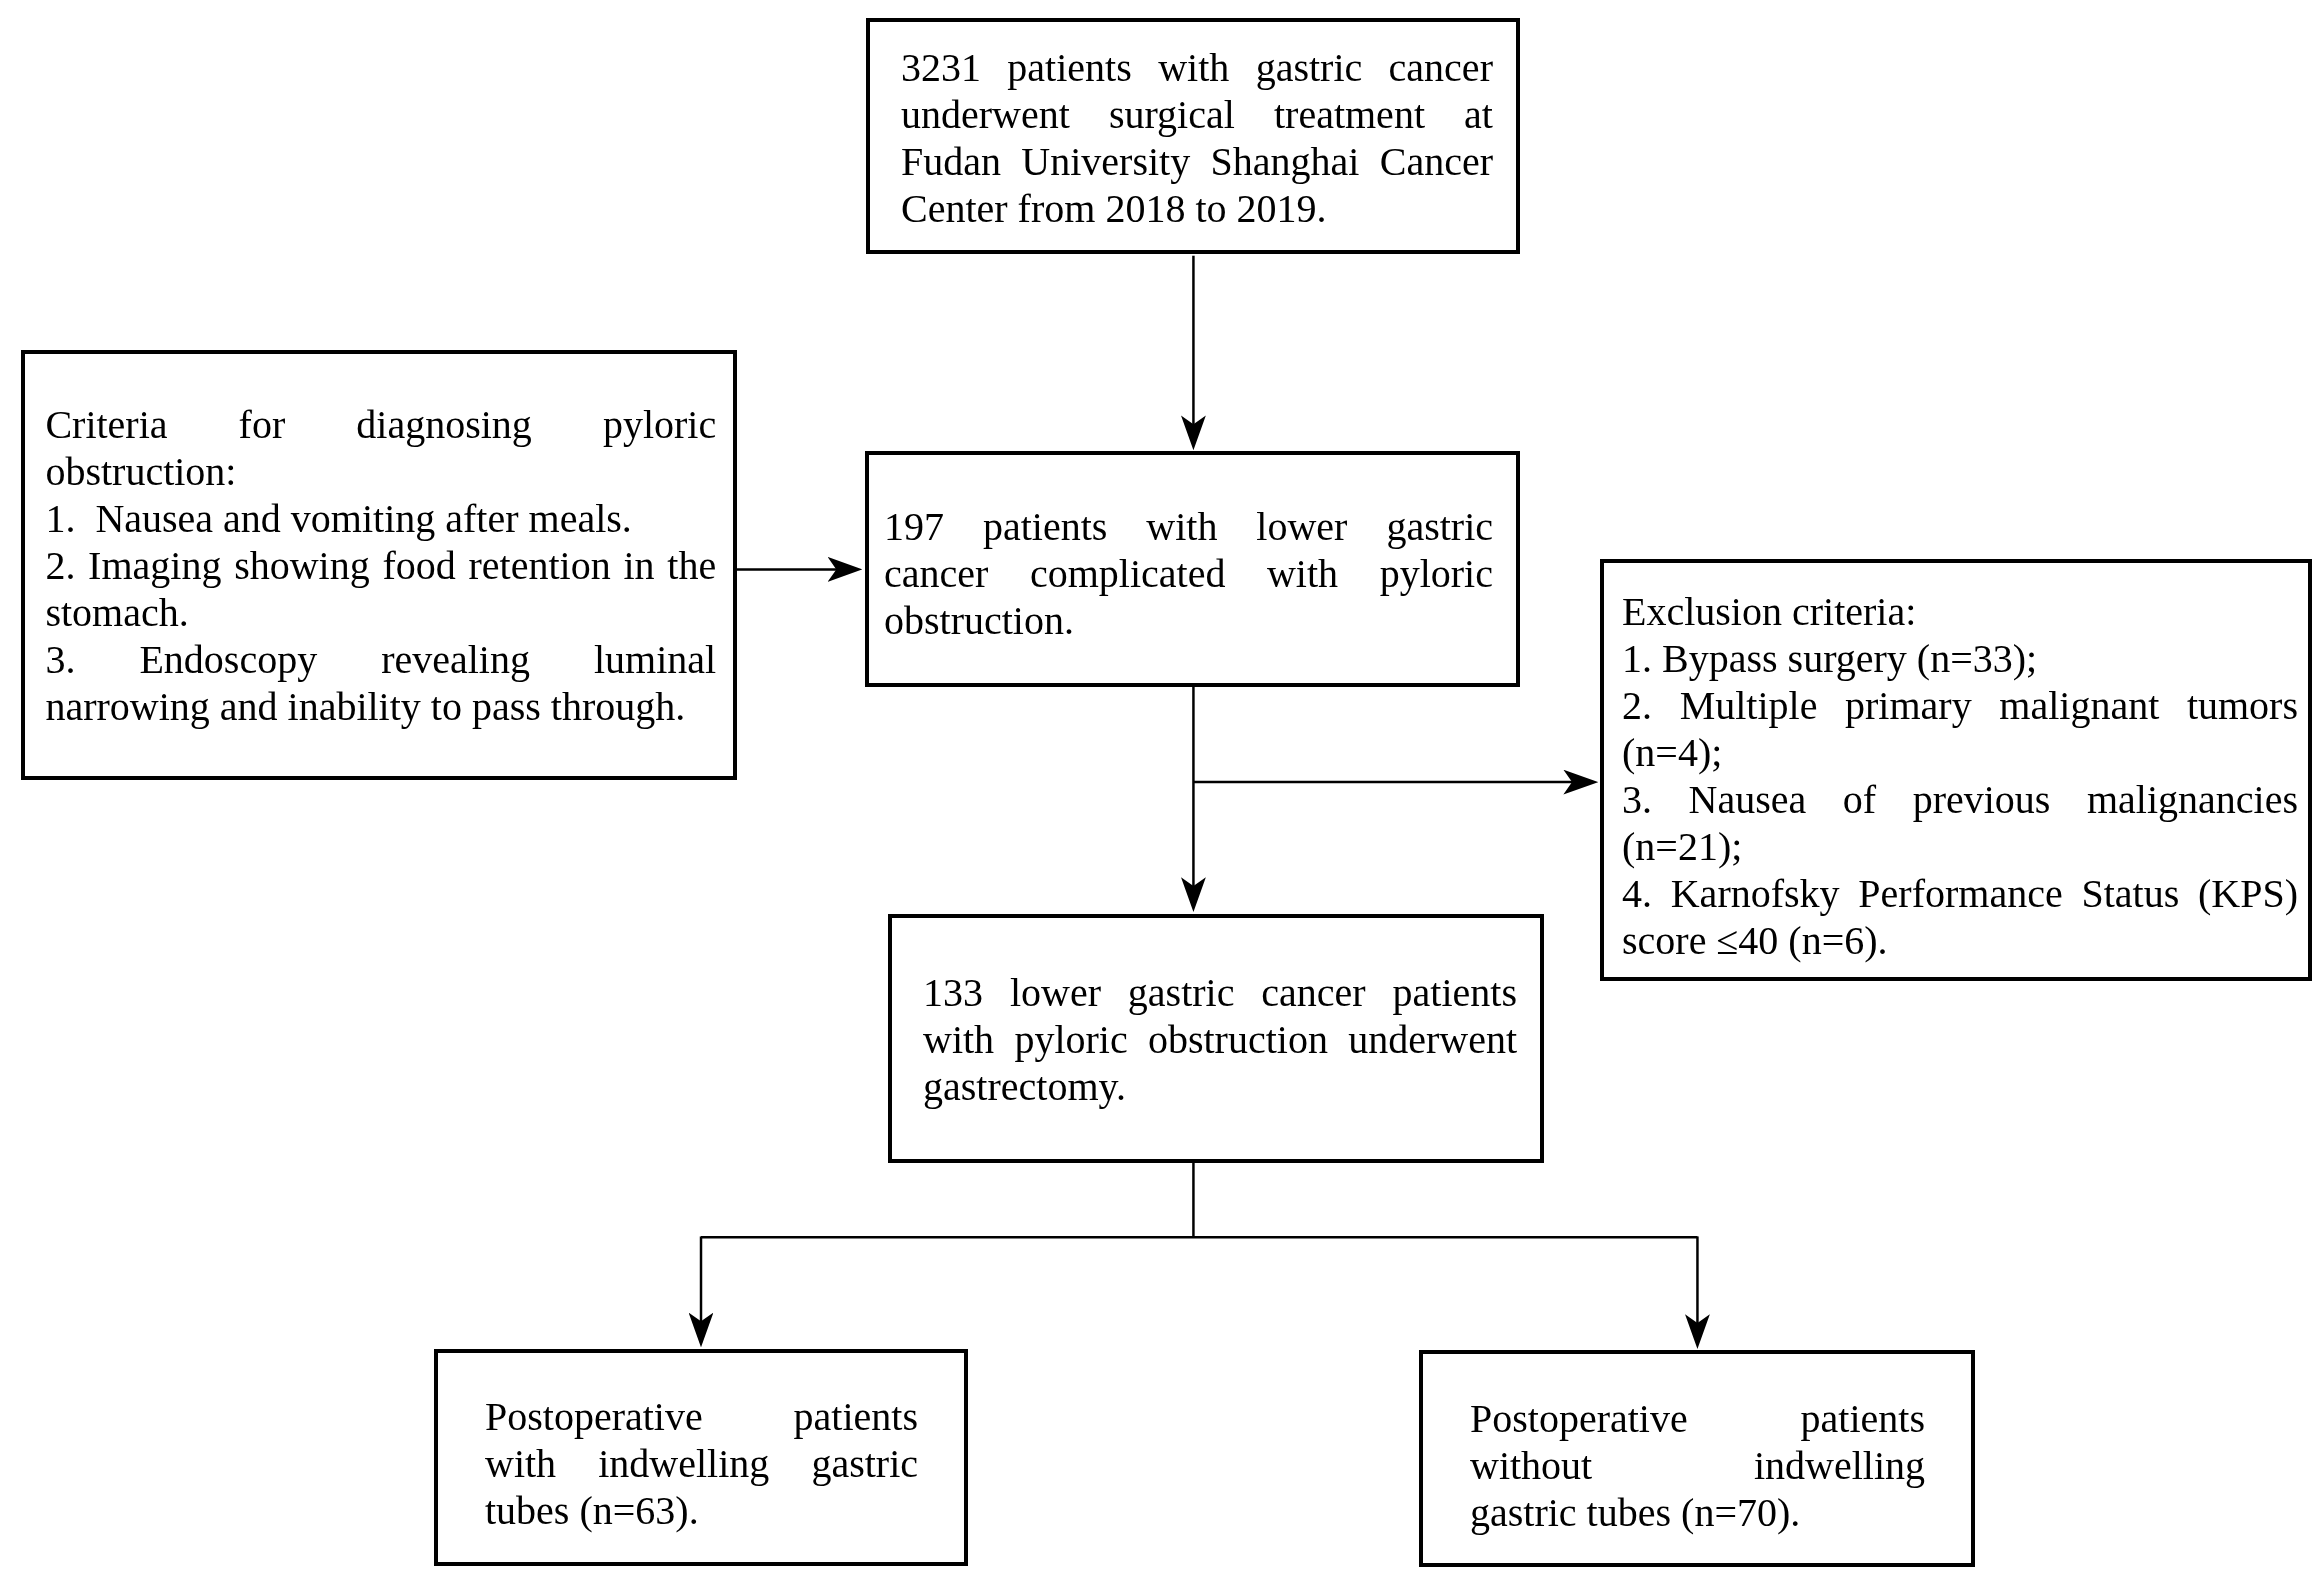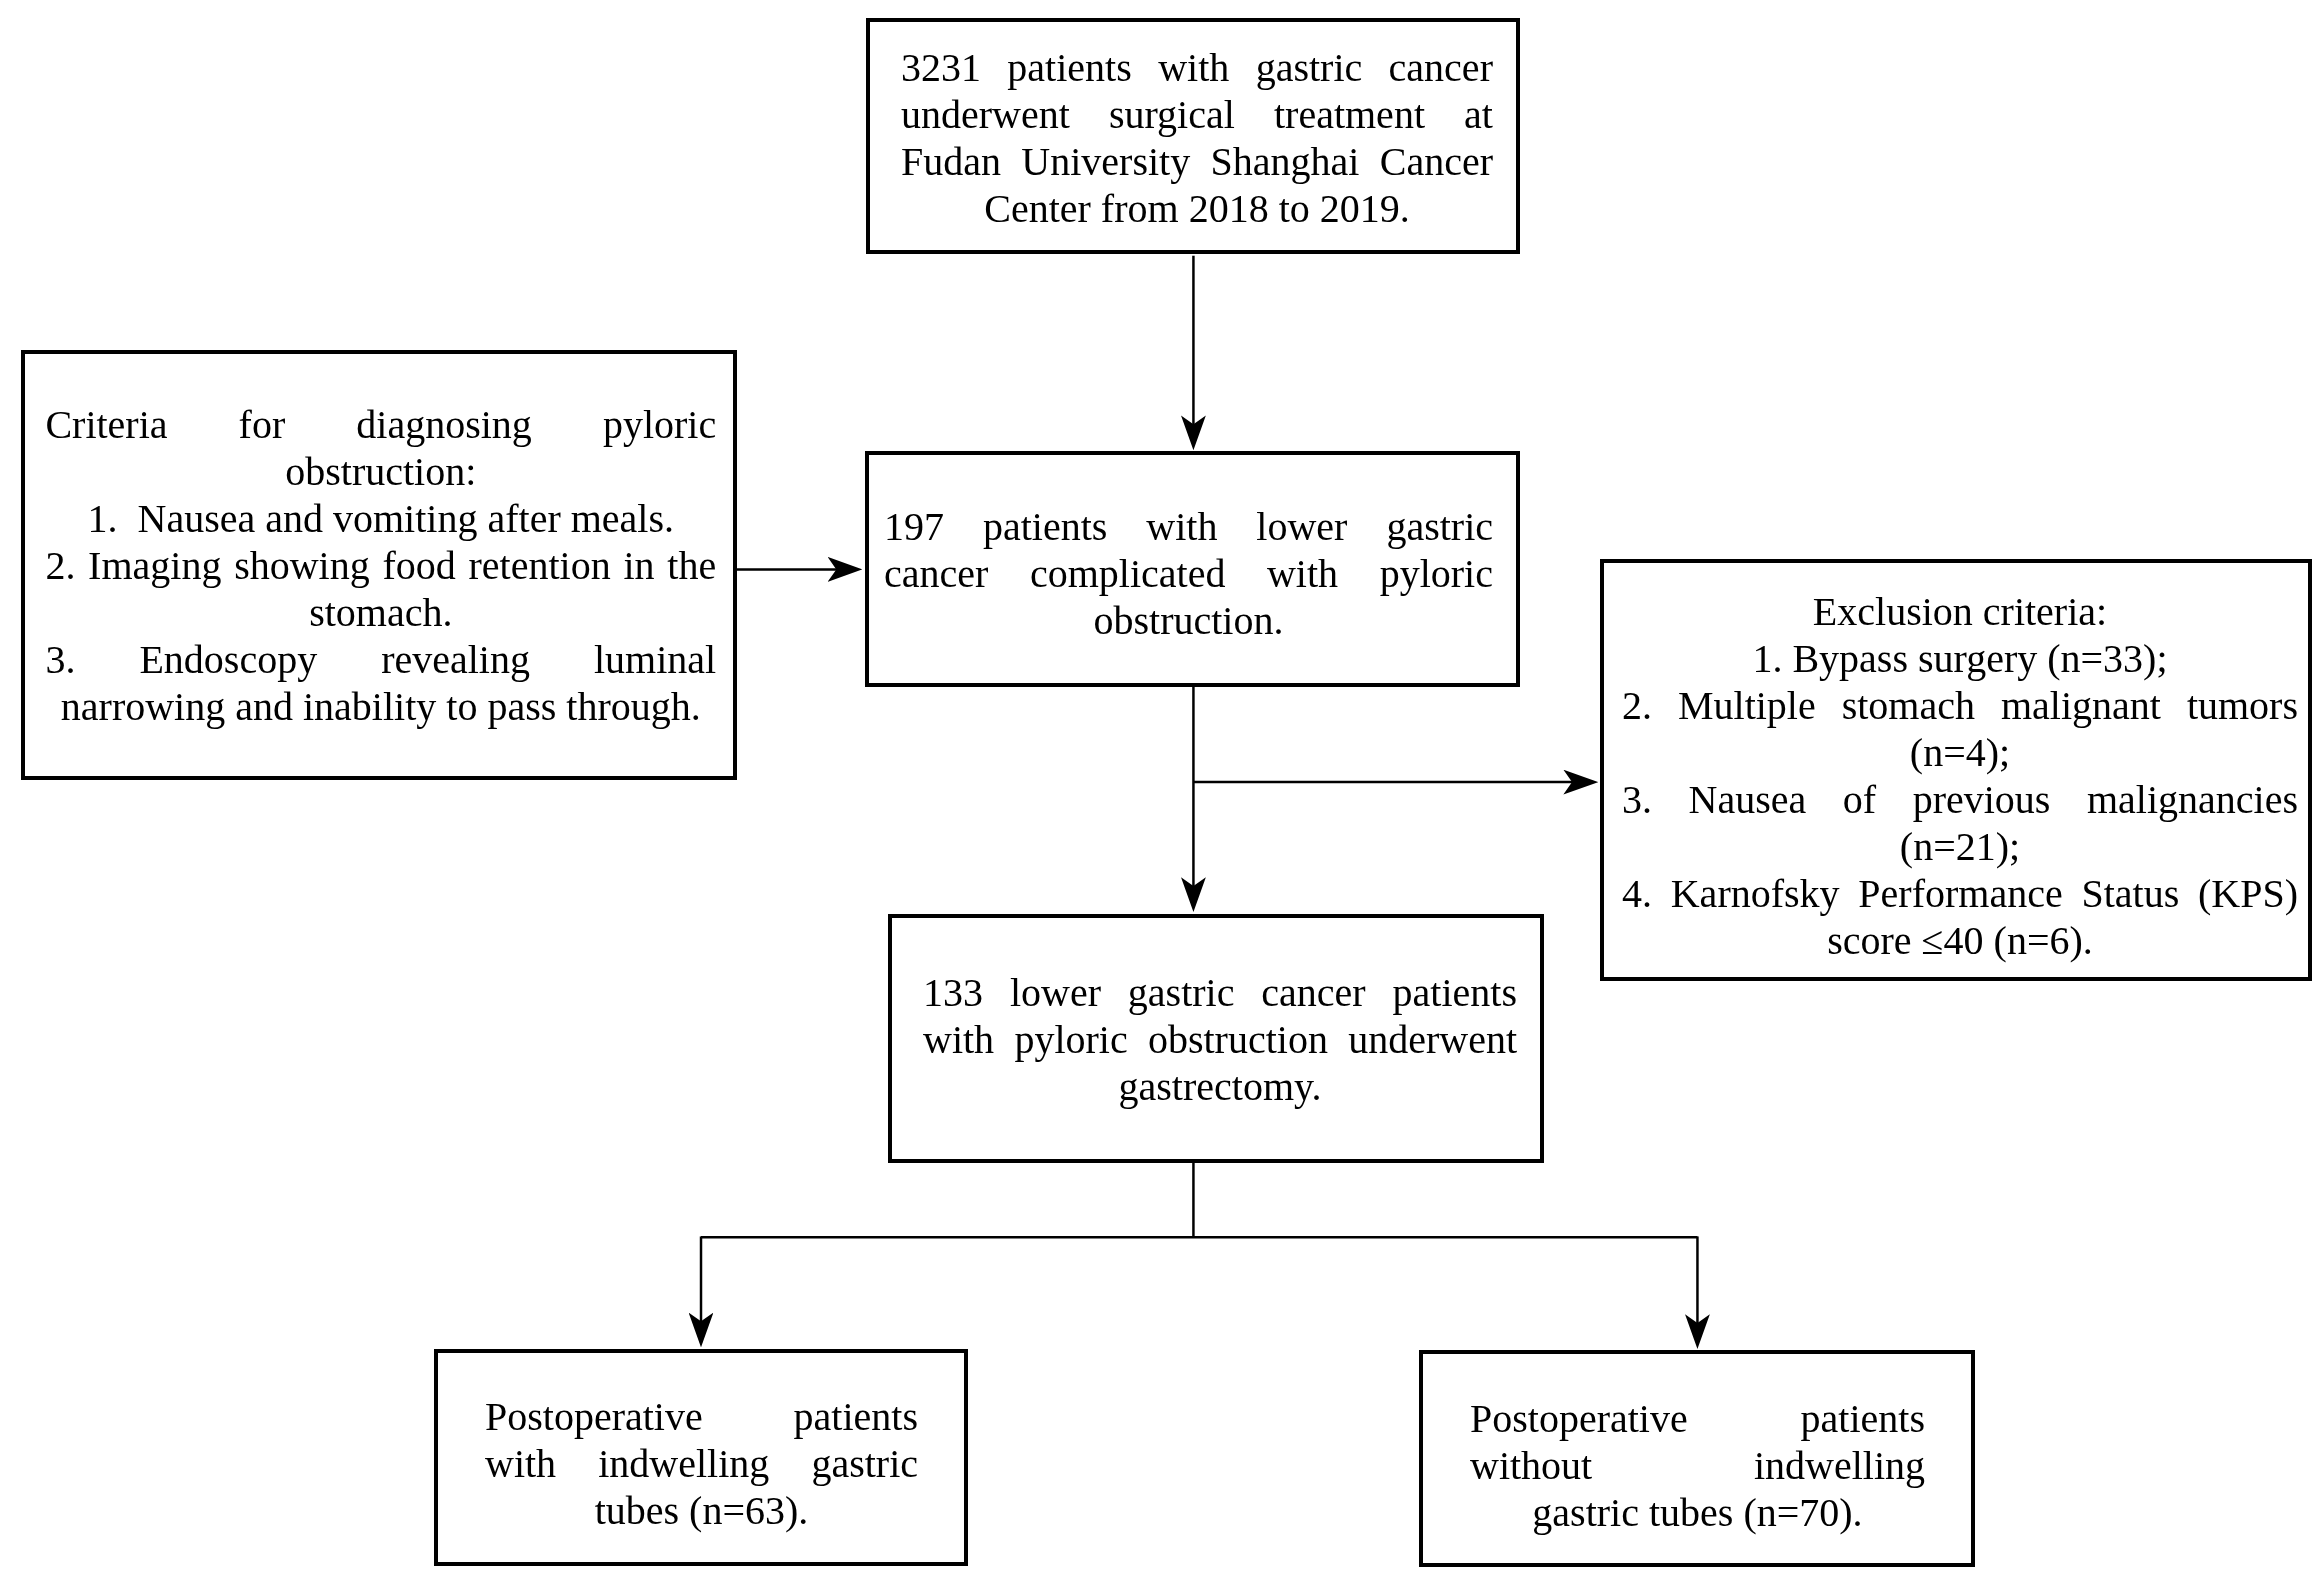--- a/index.html
+++ b/index.html
@@ -14,21 +14,20 @@
   .connectors line{stroke:#000;stroke-width:3;}
   .connectors .ah{fill:#000;}
   .box{
     position:absolute;
     box-sizing:border-box;
     border:4.1px solid #000000;
     background:#ffffff;
     font-size:40px;
     line-height:47px;
     overflow:hidden;
-    text-align:center;
   }
   .line{white-space:pre;}
   .line.j{display:flex;justify-content:space-between;}
   .line.j span{white-space:pre;}
 
   #box-total   {left:866px;top:18px;  width:654px;height:236px;padding:21.5px 23px 0 31px;}
   #box-criteria{left:20.7px;  top:350px; width:716px;height:430px;padding:47px 16.5px 0 20.7px;}
   #box-197     {left:865px;top:451px; width:655px;height:236px;padding:48px 23px 0 15px;}
   #box-excl    {left:1600px;top:559px; width:712px;height:422px;padding:25px 10px 0 18px;}
   #box-133     {left:888px;top:914px;width:656px;height:249px;padding:51px 23px 0 31px;}
@@ -75,21 +74,21 @@
 
   <div class="box" id="box-197">
     <div class="line j"><span>197</span><span>patients</span><span>with</span><span>lower</span><span>gastric</span></div>
     <div class="line j"><span>cancer</span><span>complicated</span><span>with</span><span>pyloric</span></div>
     <div class="line">obstruction.</div>
   </div>
 
   <div class="box" id="box-excl">
     <div class="line">Exclusion criteria:</div>
     <div class="line">1. Bypass surgery (n=33);</div>
-    <div class="line j"><span>2.</span><span>Multiple</span><span>stomach</span><span>malignant</span><span>tumors</span></div>
+    <div class="line j"><span>2.</span><span>Multiple</span><span>primary</span><span>malignant</span><span>tumors</span></div>
     <div class="line">(n=4);</div>
     <div class="line j"><span>3.</span><span>Nausea</span><span>of</span><span>previous</span><span>malignancies</span></div>
     <div class="line">(n=21);</div>
     <div class="line j"><span>4.</span><span>Karnofsky</span><span>Performance</span><span>Status</span><span>(KPS)</span></div>
     <div class="line">score ≤40 (n=6).</div>
   </div>
 
   <div class="box" id="box-133">
     <div class="line j"><span>133</span><span>lower</span><span>gastric</span><span>cancer</span><span>patients</span></div>
     <div class="line j"><span>with</span><span>pyloric</span><span>obstruction</span><span>underwent</span></div>

